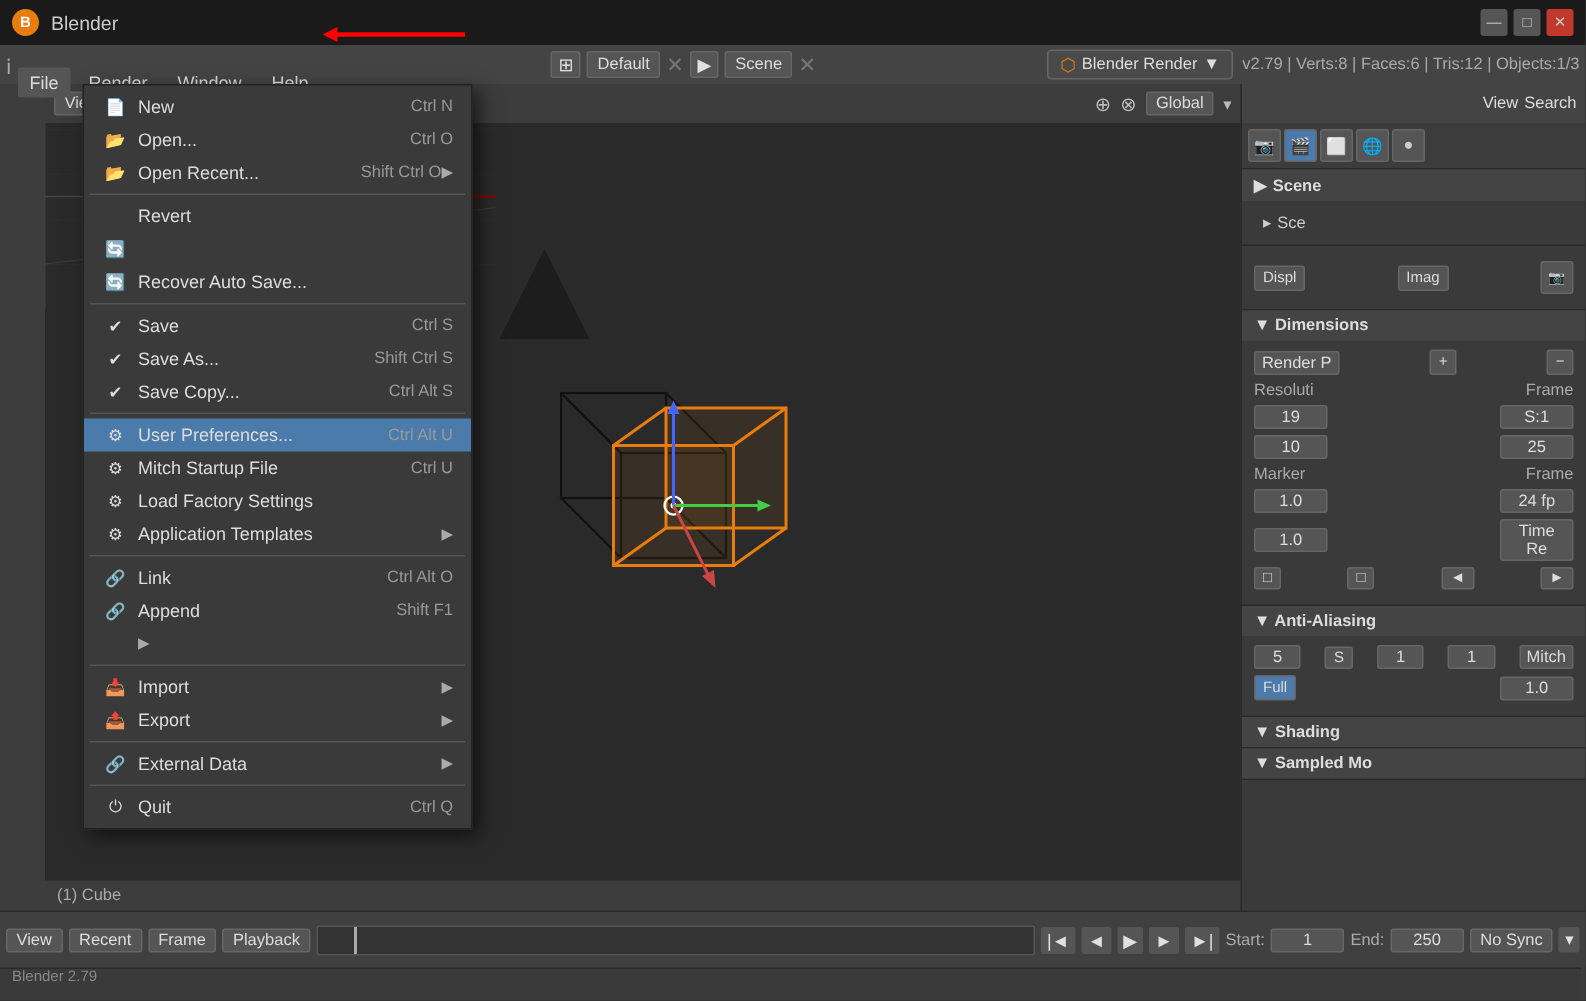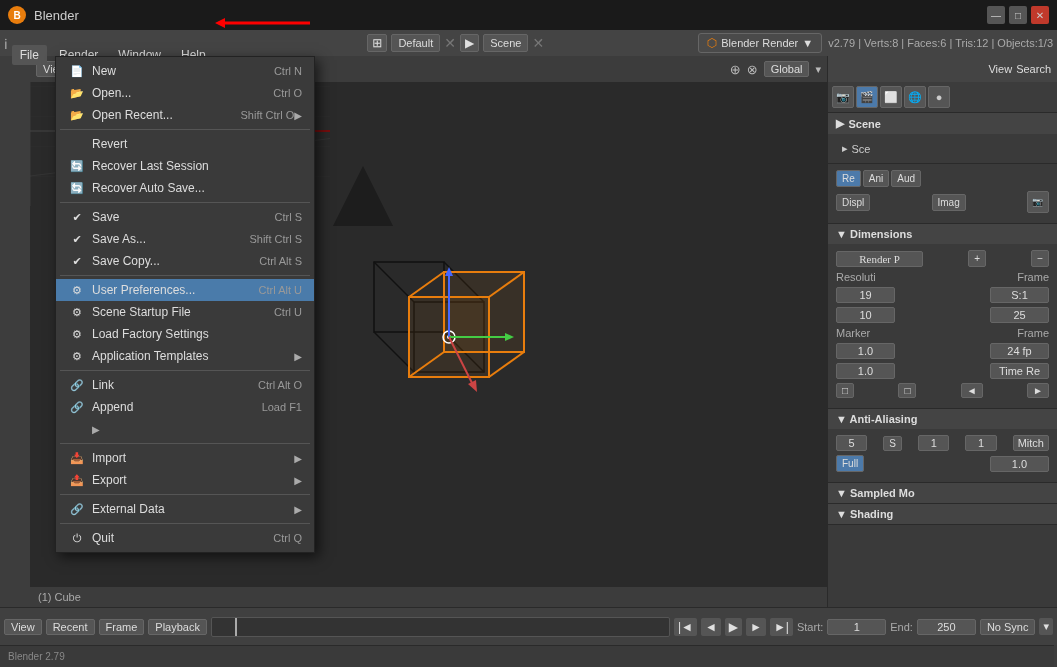--- a/index.html
+++ b/index.html
@@ -193,21 +193,21 @@
       gap: 4px;
     }
 
     
     .status-bar {
       position: absolute;
       bottom: 0; left: 0; right: 3px;
       height: 22px;
       background: #3a3a3a;
       display: flex;
-      align-items: center;
+      align-items: flex-start;
       padding: 0 8px;
       font-size: 11px;
       color: #aaa;
       gap: 8px;
       border-top: 1px solid #2a2a2a;
     }
 
     
     .timeline-bar {
       position: absolute;
@@ -336,25 +336,24 @@
     
     .num-field {
       background: #555;
       border: 1px solid #666;
       border-radius: 2px;
       padding: 1px 4px;
       font-size: 11px;
       color: #ddd;
       cursor: pointer;
       text-align: center;
-      width: 59px;
+      width: 49px;
     }
     .num-field-wide {
-      width: 87px;
-      font-family: Liberation Serif, serif;
+      width: 57px;
     }
 
     
     .render-row {
       display: flex; gap: 2px; flex-wrap: wrap;
     }
     .render-btn {
       padding: 2px 5px;
       background: #555;
       border: 1px solid #666;
@@ -440,25 +439,20 @@
     <div class="panel-content">
       <div class="scene-tree-item">
         <span>▸</span>
         <span>Sce</span>
       </div>
     </div>
   </div>
 
   <div class="panel-section">
     <div class="panel-content">
-      <div class="render-row">
-        <span class="render-btn active">Re</span>
-        <span class="render-btn">Ani</span>
-        <span class="render-btn">Aud</span>
-      </div>
       <div class="panel-row" style="margin-top:4px;">
         <span class="render-btn">Displ</span>
         <span class="render-btn">Imag</span>
         <span class="right-icon-btn" style="font-size:9px;">📷</span>
       </div>
     </div>
   </div>
 
   <div class="panel-section">
     <div class="panel-section-header">
@@ -517,27 +511,27 @@
       </div>
       <div class="panel-row">
         <span class="render-btn active">Full</span>
         <span class="num-field">1.0</span>
       </div>
     </div>
   </div>
 
   <div class="panel-section">
     <div class="panel-section-header">
-      <span>▼ Sampled Mo</span>
+      <span>▼ Shading</span>
     </div>
   </div>
 
   <div class="panel-section">
     <div class="panel-section-header">
-      <span>▼ Shading</span>
+      <span>▼ Sampled Mo</span>
     </div>
   </div>
 </div>
 
 <div class="viewport">
 
   <svg class="grid-canvas" xmlns="http://www.w3.org/2000/svg">
     <defs>
       <pattern id="smallGrid" width="30" height="30" patternUnits="userSpaceOnUse">
         <path d="M 30 0 L 0 0 0 30" fill="none" stroke="#333" stroke-width="0.5"></path>
@@ -673,21 +667,20 @@
     <span class="item-shortcut">Shift Ctrl O</span>
     <span class="item-arrow">▶</span>
   </div>
   <div class="menu-separator"></div>
   <div class="menu-item">
     <span class="item-icon"></span>
     <span class="item-label">Revert</span>
   </div>
   <div class="menu-item">
     <span class="item-icon">🔄</span>
-    <span class="item-label">Recover Last Session</span>
   </div>
   <div class="menu-item">
     <span class="item-icon">🔄</span>
     <span class="item-label">Recover Auto Save...</span>
   </div>
   <div class="menu-separator"></div>
   <div class="menu-item">
     <span class="item-icon">✔</span>
     <span class="item-label">Save</span>
     <span class="item-shortcut">Ctrl S</span>
@@ -703,42 +696,42 @@
     <span class="item-shortcut">Ctrl Alt S</span>
   </div>
   <div class="menu-separator"></div>
   <div class="menu-item highlighted">
     <span class="item-icon">⚙</span>
     <span class="item-label">User Preferences...</span>
     <span class="item-shortcut">Ctrl Alt U</span>
   </div>
   <div class="menu-item">
     <span class="item-icon">⚙</span>
-    <span class="item-label">Scene Startup File</span>
+    <span class="item-label">Mitch Startup File</span>
     <span class="item-shortcut">Ctrl U</span>
   </div>
   <div class="menu-item">
     <span class="item-icon">⚙</span>
     <span class="item-label">Load Factory Settings</span>
   </div>
   <div class="menu-item">
     <span class="item-icon">⚙</span>
     <span class="item-label">Application Templates</span>
     <span class="item-arrow">▶</span>
   </div>
   <div class="menu-separator"></div>
   <div class="menu-item">
     <span class="item-icon">🔗</span>
     <span class="item-label">Link</span>
     <span class="item-shortcut">Ctrl Alt O</span>
   </div>
   <div class="menu-item">
     <span class="item-icon">🔗</span>
     <span class="item-label">Append</span>
-    <span class="item-shortcut">Load F1</span>
+    <span class="item-shortcut">Shift F1</span>
   </div>
   <div class="menu-item">
     <span class="item-icon"></span>
     <span class="item-arrow">▶</span>
   </div>
   <div class="menu-separator"></div>
   <div class="menu-item">
     <span class="item-icon">📥</span>
     <span class="item-label">Import</span>
     <span class="item-arrow">▶</span>

